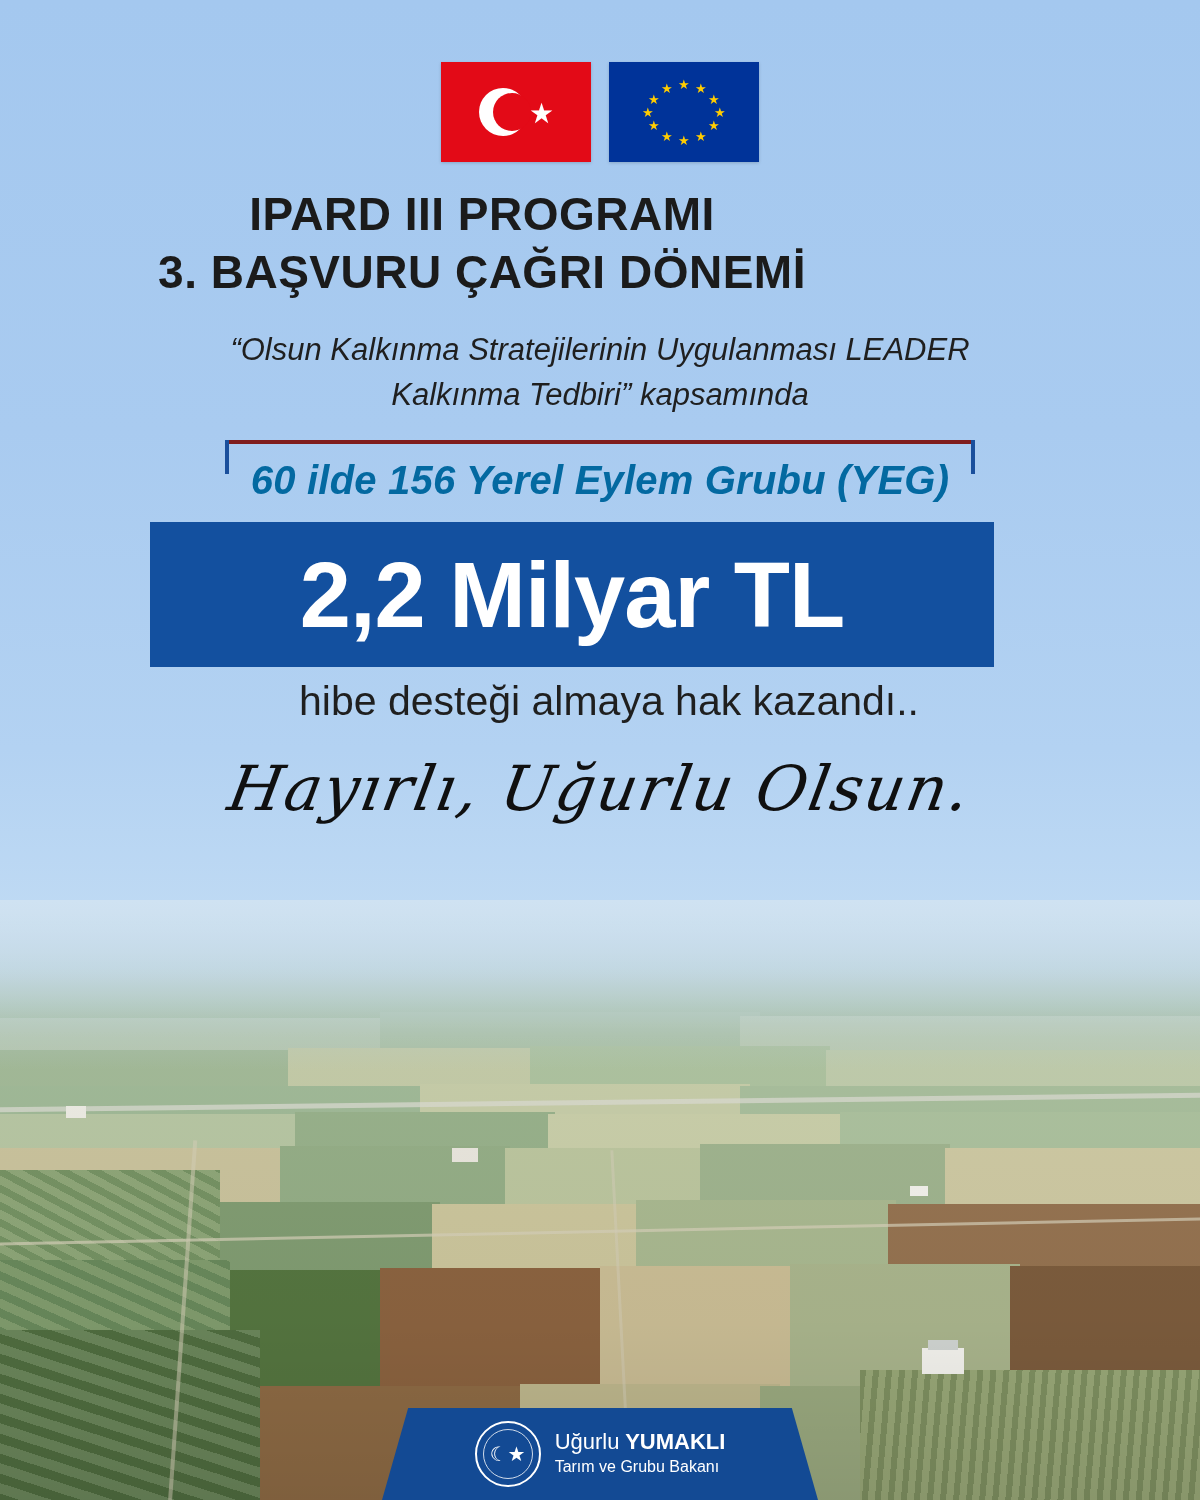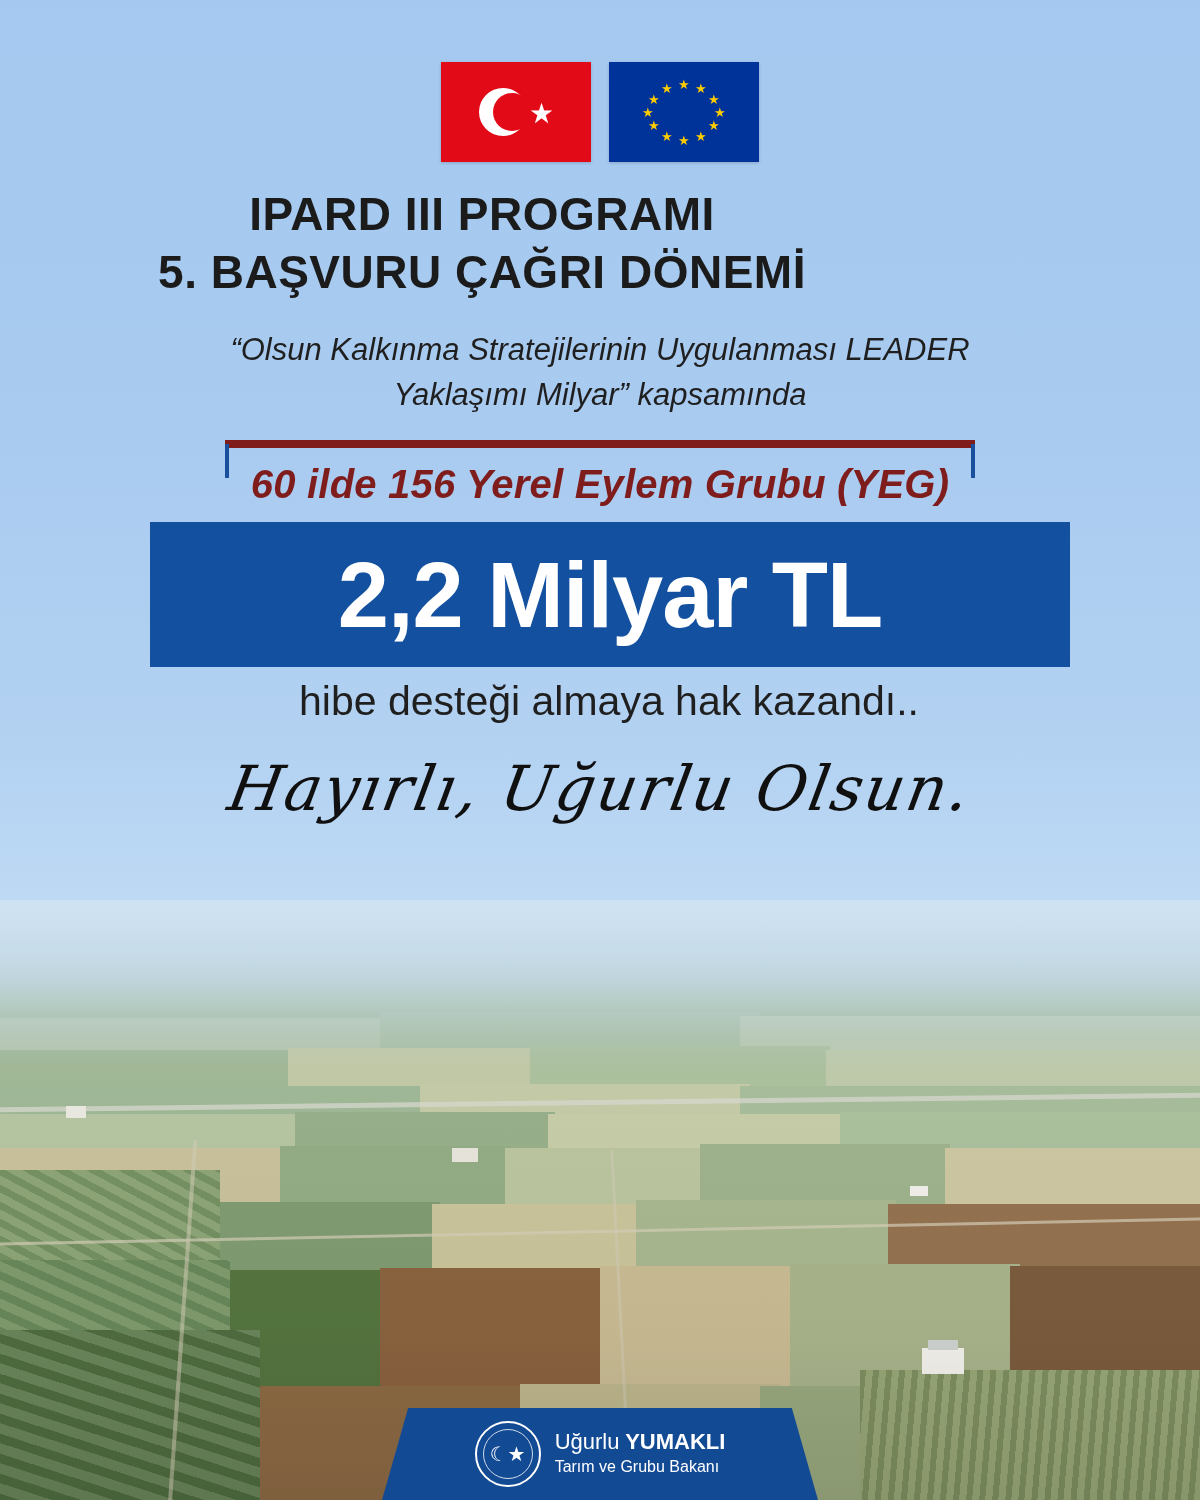--- a/index.html
+++ b/index.html
@@ -141,22 +141,22 @@
     left: 0;
     top: 440px;
     width: 1200px;
     display: flex;
     justify-content: center;
     z-index: 60;
   }
   .bracket {
     position: relative;
     padding: 14px 26px 10px 26px;
-    border-top: 8px solid #7f1d1d;
-    color: #7f1d1d;
+    border-top: 4px solid #7f1d1d;
+    color: #0369a1;
     font-style: italic;
     font-weight: bold;
     font-size: 40px;
     letter-spacing: 0.2px;
   }
   .bracket::before, .bracket::after {
     content: "";
     position: absolute;
     top: -4px;
     width: 4px;
@@ -164,21 +164,21 @@
     background: #1a4f9c;
   }
   .bracket::before { left: 0; }
   .bracket::after { right: 0; }
 
   
   .bigbar {
     position: absolute;
     left: 150px;
     top: 522px;
-    width: 920px;
+    width: 844px;
     height: 145px;
     background: #13509f;
     z-index: 60;
     display: flex;
     align-items: center;
     justify-content: center;
   }
   .bigbar span {
     color: #ffffff;
     font-weight: bold;
@@ -365,26 +365,26 @@
       <div class="eu-star" style="left:39px; top:57px;">★</div>
       <div class="eu-star" style="left:99px; top:57px;">★</div>
       <div class="eu-star" style="left:52px; top:68px;">★</div>
       <div class="eu-star" style="left:86px; top:68px;">★</div>
       <div class="eu-star" style="left:69px; top:72px;">★</div>
     </div>
   </div>
 
   <div class="headline">
     <span class="l1">IPARD III PROGRAMI</span>
-    <span class="l2">5. BAŞVURU ÇAĞRI DÖNEMİ</span>
+    <span class="l2">3. BAŞVURU ÇAĞRI DÖNEMİ</span>
   </div>
 
   <div class="subtitle">
     <span class="s1">“Olsun Kalkınma Stratejilerinin Uygulanması LEADER</span>
-    <span class="s2">Yaklaşımı Milyar” kapsamında</span>
+    <span class="s2">Kalkınma Tedbiri” kapsamında</span>
   </div>
 
   <div class="bracket-wrap">
     <div class="bracket">60 ilde 156 Yerel Eylem Grubu (YEG)</div>
   </div>
 
   <div class="bigbar">
     <span>2,2 Milyar TL</span>
   </div>
 

